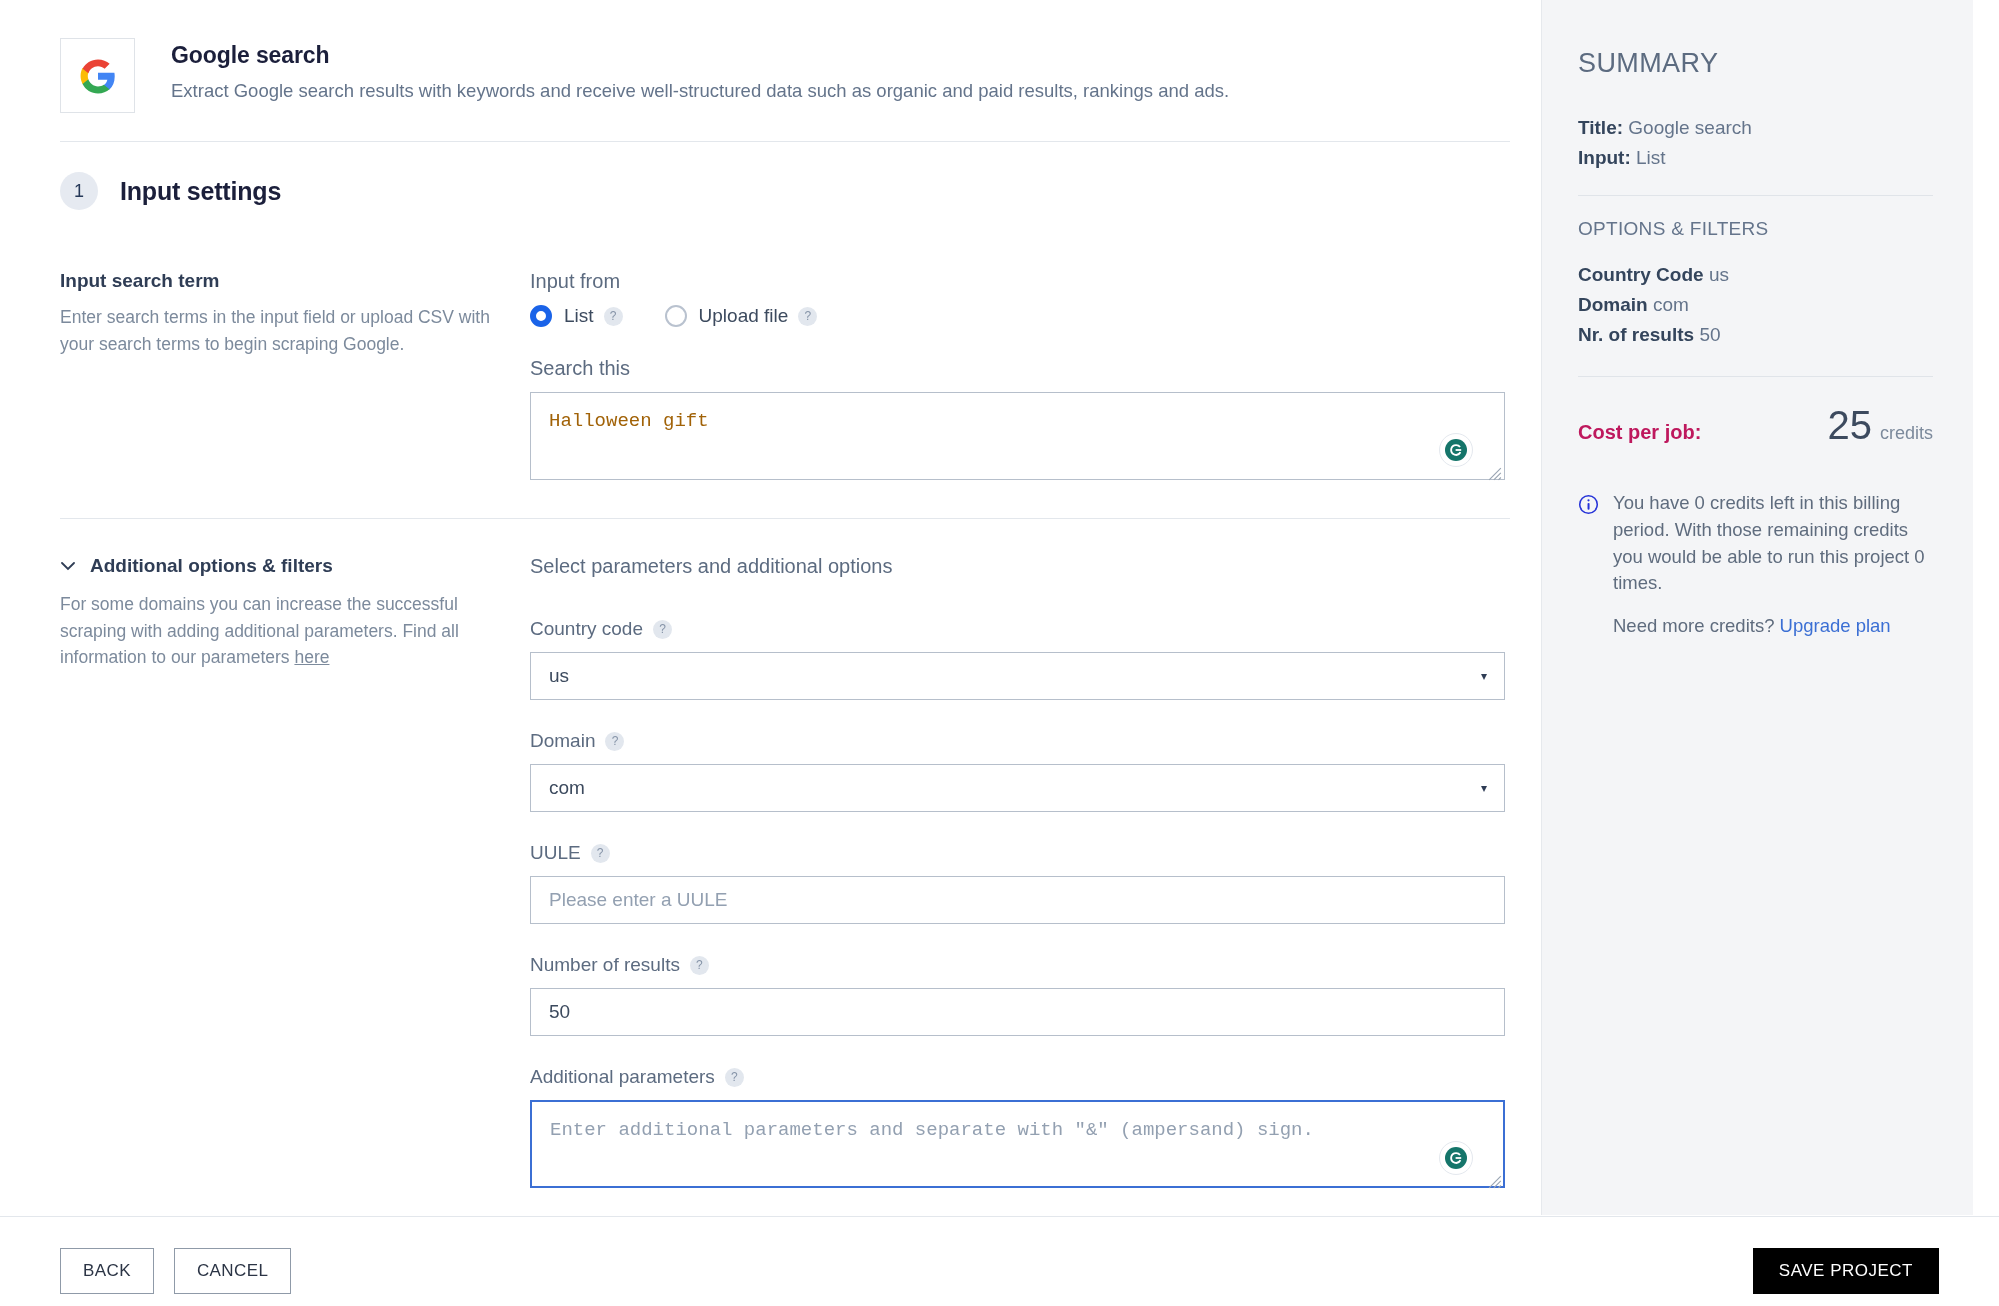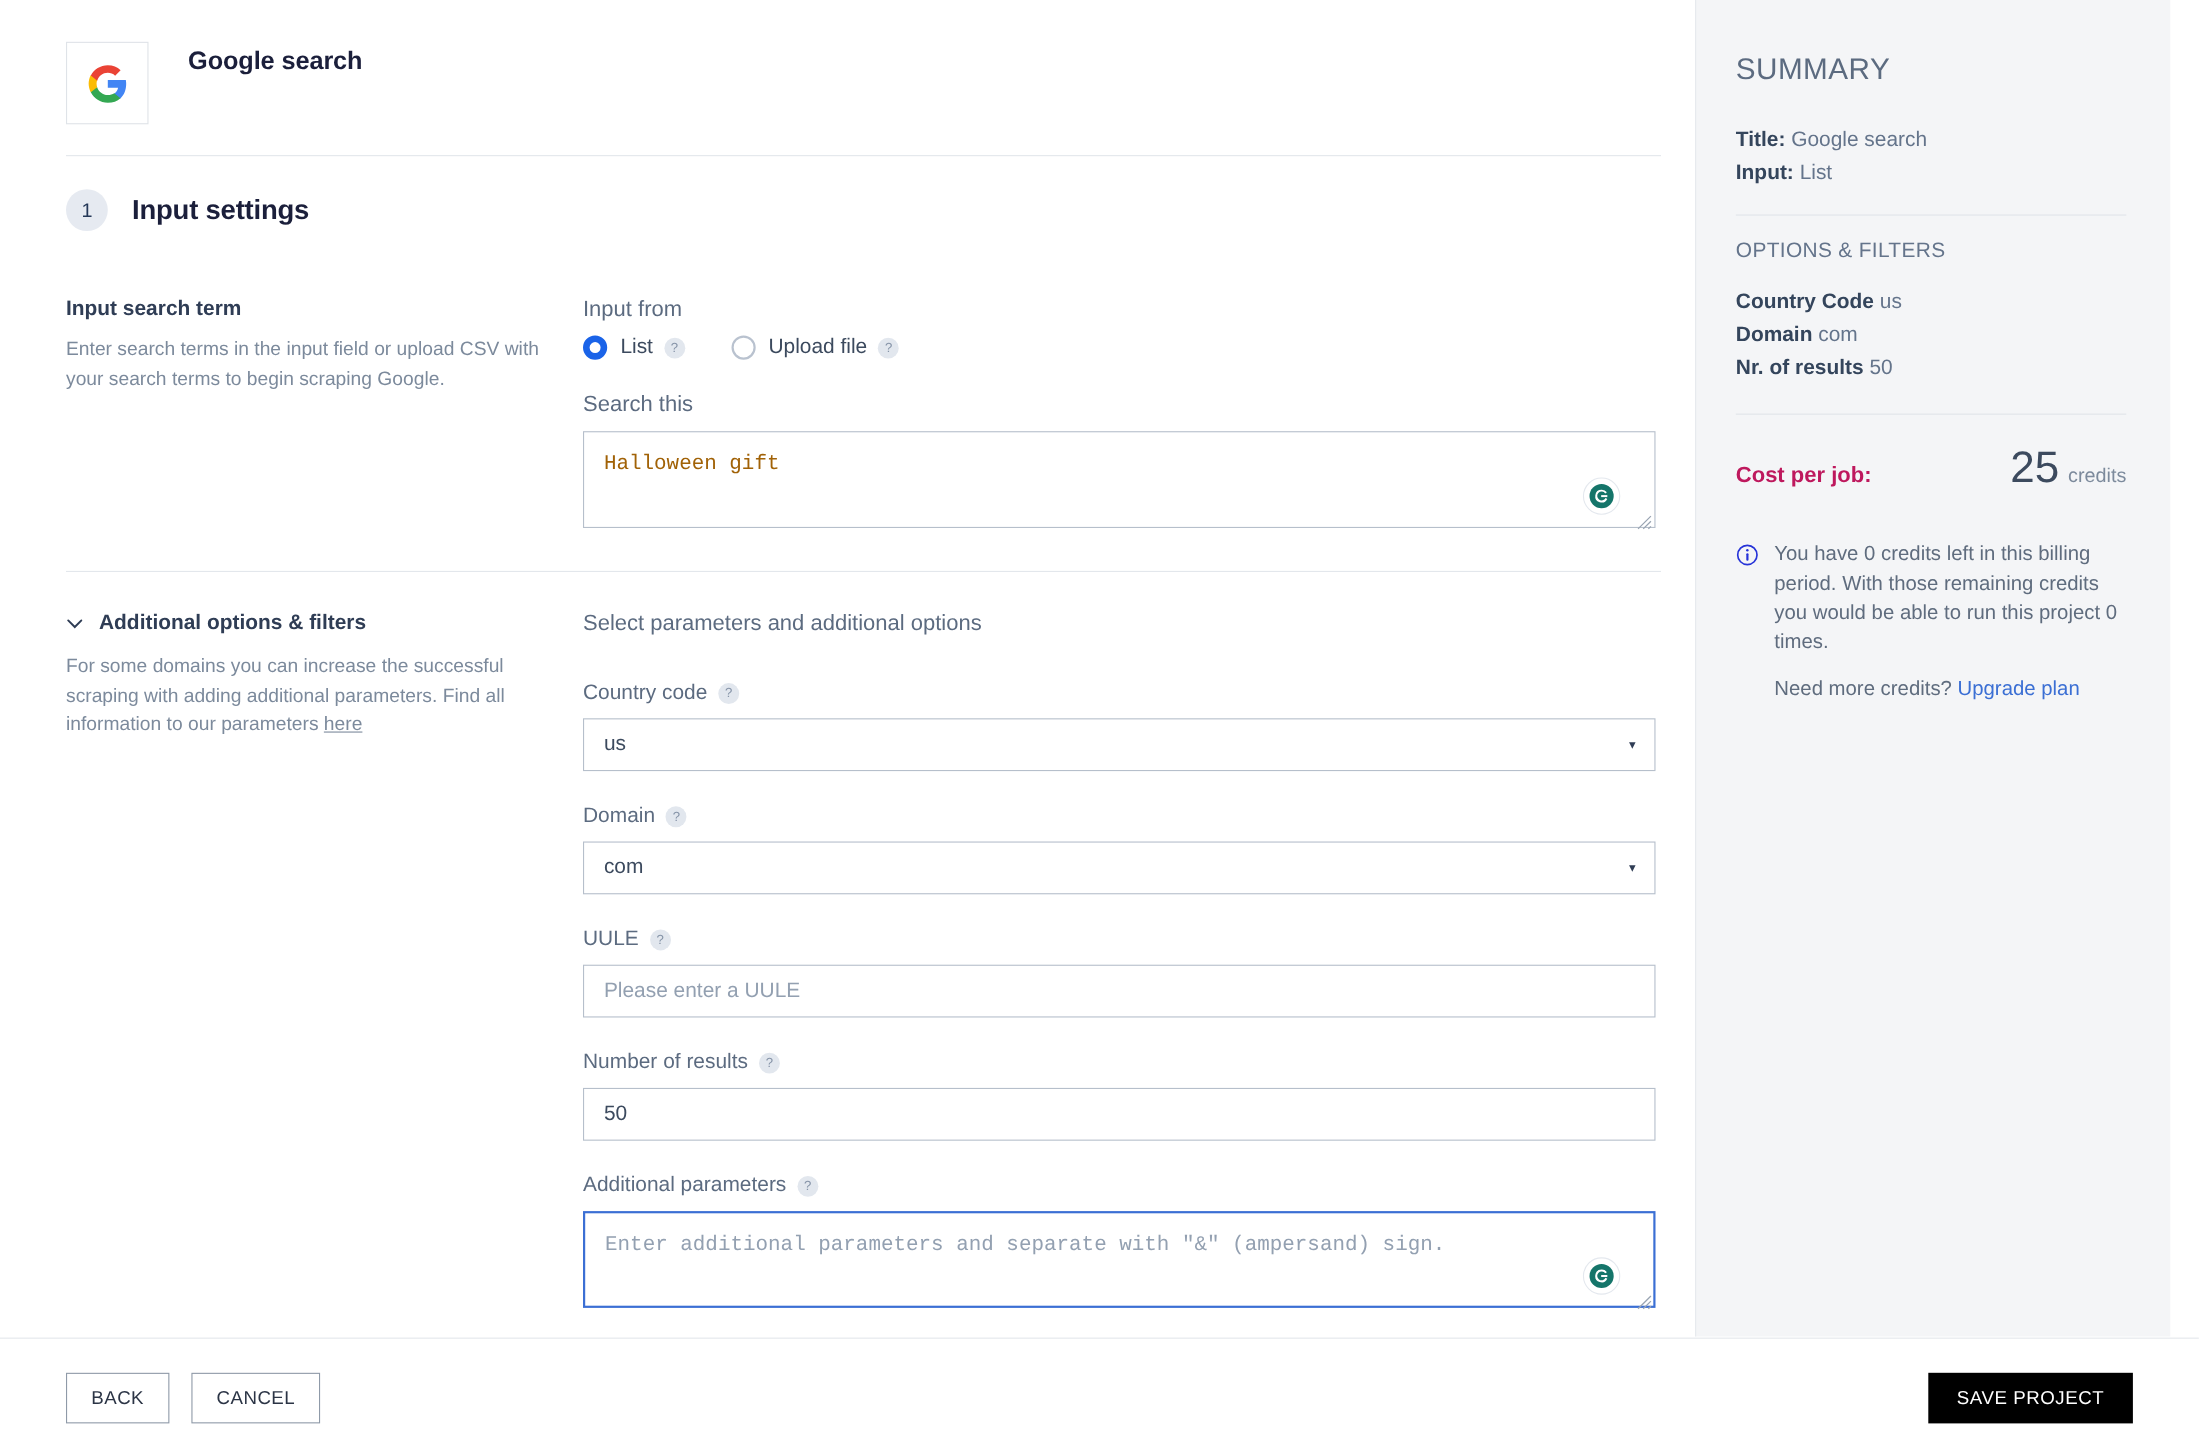--- a/index.html
+++ b/index.html
@@ -309,20 +309,21 @@
       <div class="app-logo-box">
         <svg class="g-logo" width="38" height="38" viewBox="0 0 48 48">
           <path fill="#4285F4" d="M45.1 24.5c0-1.6-.1-3.2-.4-4.7H24v8.9h11.8c-.5 2.8-2 5.1-4.4 6.7v5.6h7.1c4.2-3.8 6.6-9.5 6.6-16.5z"></path>
           <path fill="#34A853" d="M24 46c5.9 0 10.9-2 14.5-5.3l-7.1-5.6c-2 1.3-4.5 2.1-7.4 2.1-5.7 0-10.5-3.8-12.2-9H4.5v5.8C8.1 41.2 15.5 46 24 46z"></path>
           <path fill="#FBBC05" d="M11.8 28.2c-.4-1.3-.7-2.7-.7-4.2s.3-2.9.7-4.2v-5.8H4.5C2.9 17.1 2 20.4 2 24s.9 6.9 2.5 10l7.3-5.8z"></path>
           <path fill="#EA4335" d="M24 11.6c3.2 0 6.1 1.1 8.4 3.3l6.3-6.3C34.9 5 29.9 3 24 3 15.5 3 8.1 7.8 4.5 14.8l7.3 5.8c1.7-5.2 6.5-9 12.2-9z"></path>
         </svg>
       </div>
       <div class="app-head-text">
         <div class="app-title">Google search</div>
+        <div class="app-desc">Extract Google search results with keywords and receive well-structured data such as organic and paid results, rankings and ads.</div>
       </div>
     </div>
     <div class="header-rule"></div>
 
     <div class="step-row">
       <div class="step-badge">1</div>
       <div class="step-title">Input settings</div>
     </div>
 
     <div class="section" style="padding-top:60px;padding-bottom:34px;">

